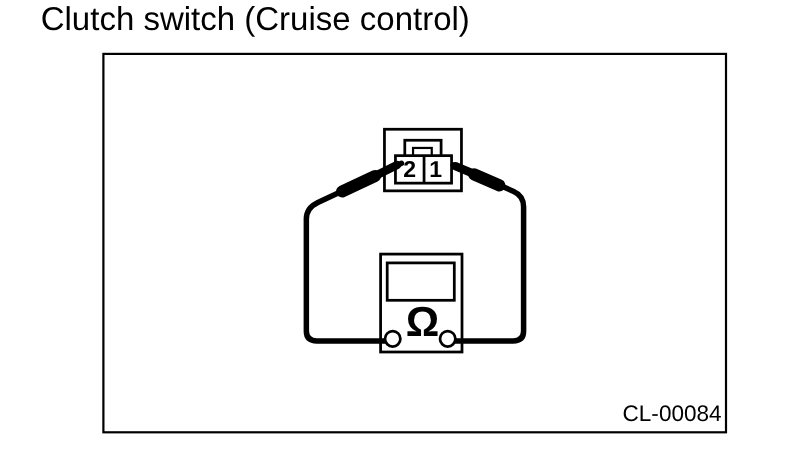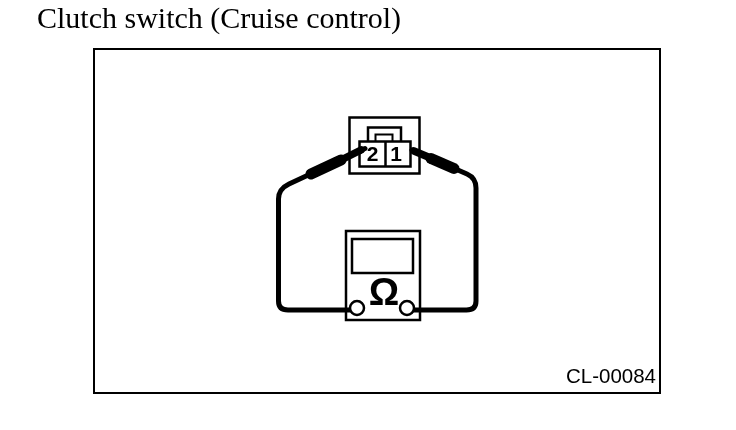--- a/index.html
+++ b/index.html
@@ -18,21 +18,20 @@
   .page-title {
     position: absolute;
     left: 37px;
     top: 1px;
     margin: 0;
     font-size: 30px;
     font-weight: 400;
     color: #000000;
     white-space: nowrap;
     letter-spacing: 0px;
-    font-family: Liberation Serif, serif;
   }
   .diagram-svg {
     position: absolute;
     left: 0;
     top: 0;
   }
   .diagram-svg text {
     font-family: "Liberation Sans", sans-serif;
     fill: #000000;
   }

